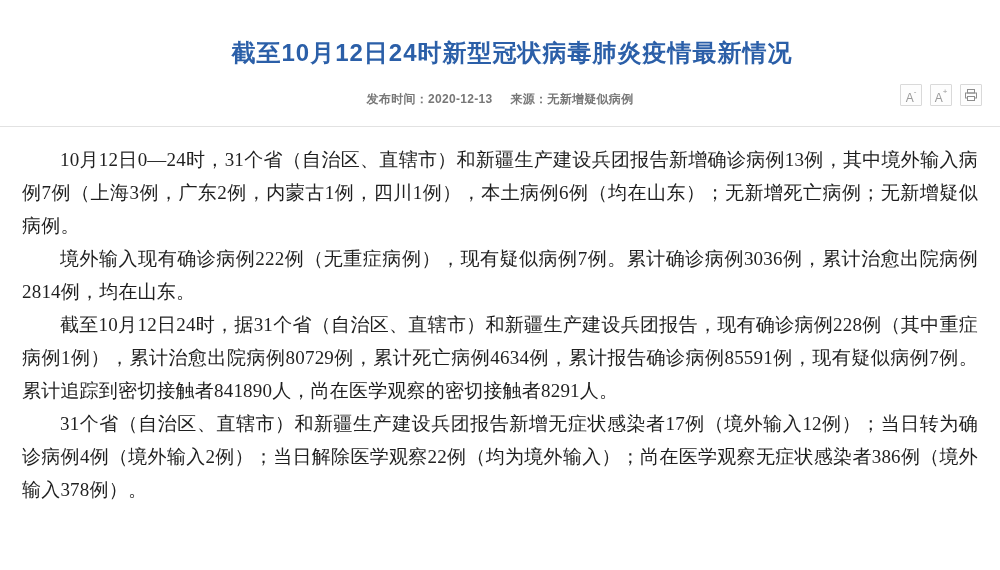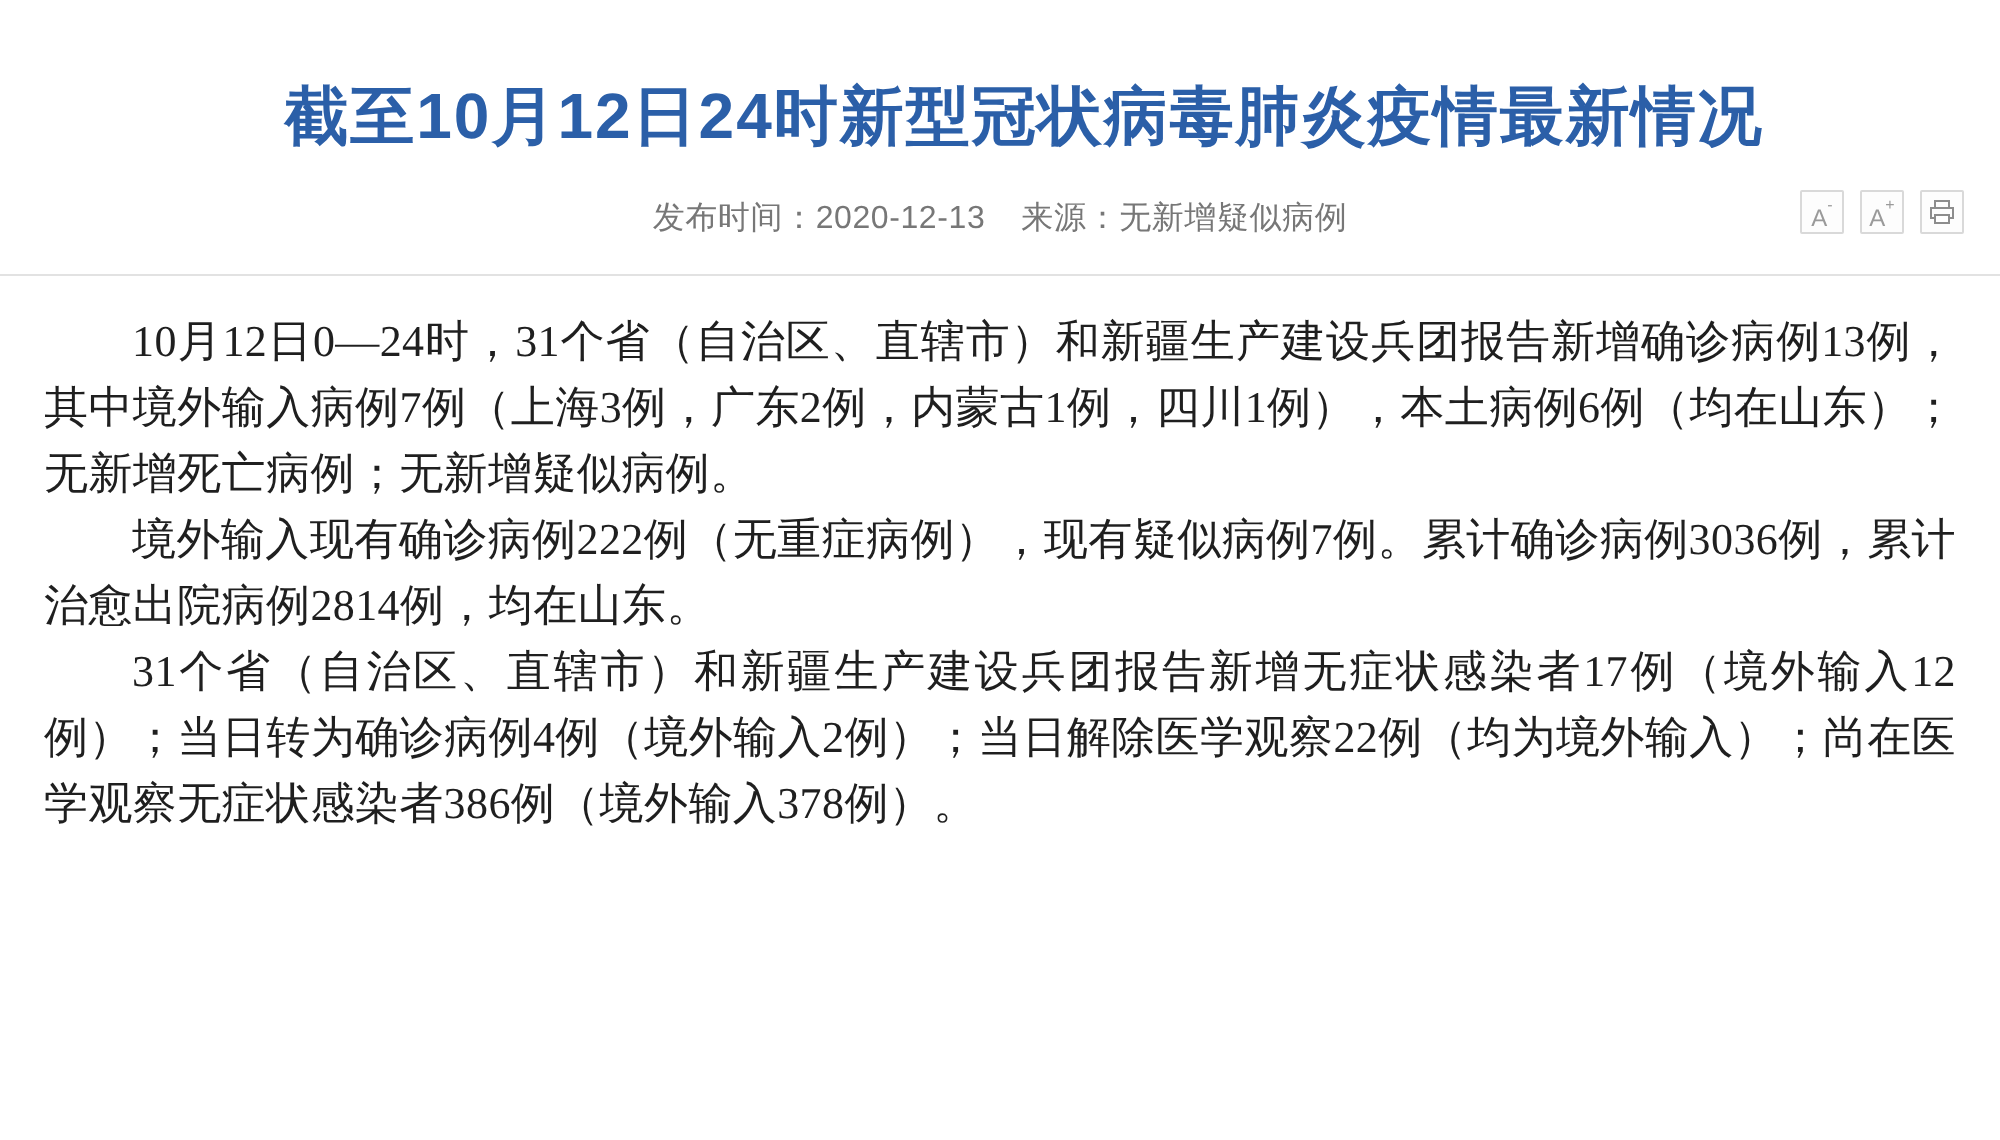--- a/index.html
+++ b/index.html
@@ -17,41 +17,42 @@
   .page {
     position: relative;
     width: 1000px;
     height: 570px;
     box-sizing: border-box;
     padding: 0;
   }
   .title {
     text-align: center;
     font-family: "Liberation Sans", "DejaVu Sans", sans-serif;
-    font-size: 32px;
+    font-size: 24px;
     font-weight: bold;
     color: #2b5fa8;
     letter-spacing: 1px;
     padding-top: 20px;
     line-height: 34px;
     margin-left: 24px;
   }
   .meta-row {
     margin-top: 12px;
     display: flex;
     align-items: center;
     justify-content: center;
     position: relative;
     height: 26px;
   }
   .meta-text {
     font-family: "Liberation Sans", "DejaVu Sans", sans-serif;
-    font-size: 16px;
+    font-size: 12px;
     color: #777777;
     letter-spacing: 0.3px;
+    font-weight: bold;
   }
   .meta-sep {
     display: inline-block;
     width: 18px;
   }
   .tools {
     position: absolute;
     right: 18px;
     top: -2px;
     display: flex;
@@ -84,21 +85,21 @@
   .tool-btn svg { display: block; margin: 3px auto; }
   .divider {
     margin-top: 14px;
     border-top: 1px solid #e2e2e2;
     width: 100%;
   }
   .article {
     padding: 16px 22px 0 22px;
   }
   .para {
-    font-size: 22px;
+    font-size: 19px;
     line-height: 33px;
     text-indent: 2em;
     margin: 0;
     text-align: justify;
     color: #1f1f1f;
     letter-spacing: 0.2px;
   }
 </style>
 </head>
 <body>
@@ -131,16 +132,17 @@
         </span>
       </div>
     </div>
   </div>
 
   <div class="divider"></div>
 
   <div class="article">
     <p class="para">10月12日0—24时，31个省（自治区、直辖市）和新疆生产建设兵团报告新增确诊病例13例，其中境外输入病例7例（上海3例，广东2例，内蒙古1例，四川1例），本土病例6例（均在山东）；无新增死亡病例；无新增疑似病例。</p>
     <p class="para">境外输入现有确诊病例222例（无重症病例），现有疑似病例7例。累计确诊病例3036例，累计治愈出院病例2814例，均在山东。</p>
+    <p class="para">截至10月12日24时，据31个省（自治区、直辖市）和新疆生产建设兵团报告，现有确诊病例228例（其中重症病例1例），累计治愈出院病例80729例，累计死亡病例4634例，累计报告确诊病例85591例，现有疑似病例7例。累计追踪到密切接触者841890人，尚在医学观察的密切接触者8291人。</p>
     <p class="para">31个省（自治区、直辖市）和新疆生产建设兵团报告新增无症状感染者17例（境外输入12例）；当日转为确诊病例4例（境外输入2例）；当日解除医学观察22例（均为境外输入）；尚在医学观察无症状感染者386例（境外输入378例）。</p>
   </div>
 
 </div>
 
 </body></html>

